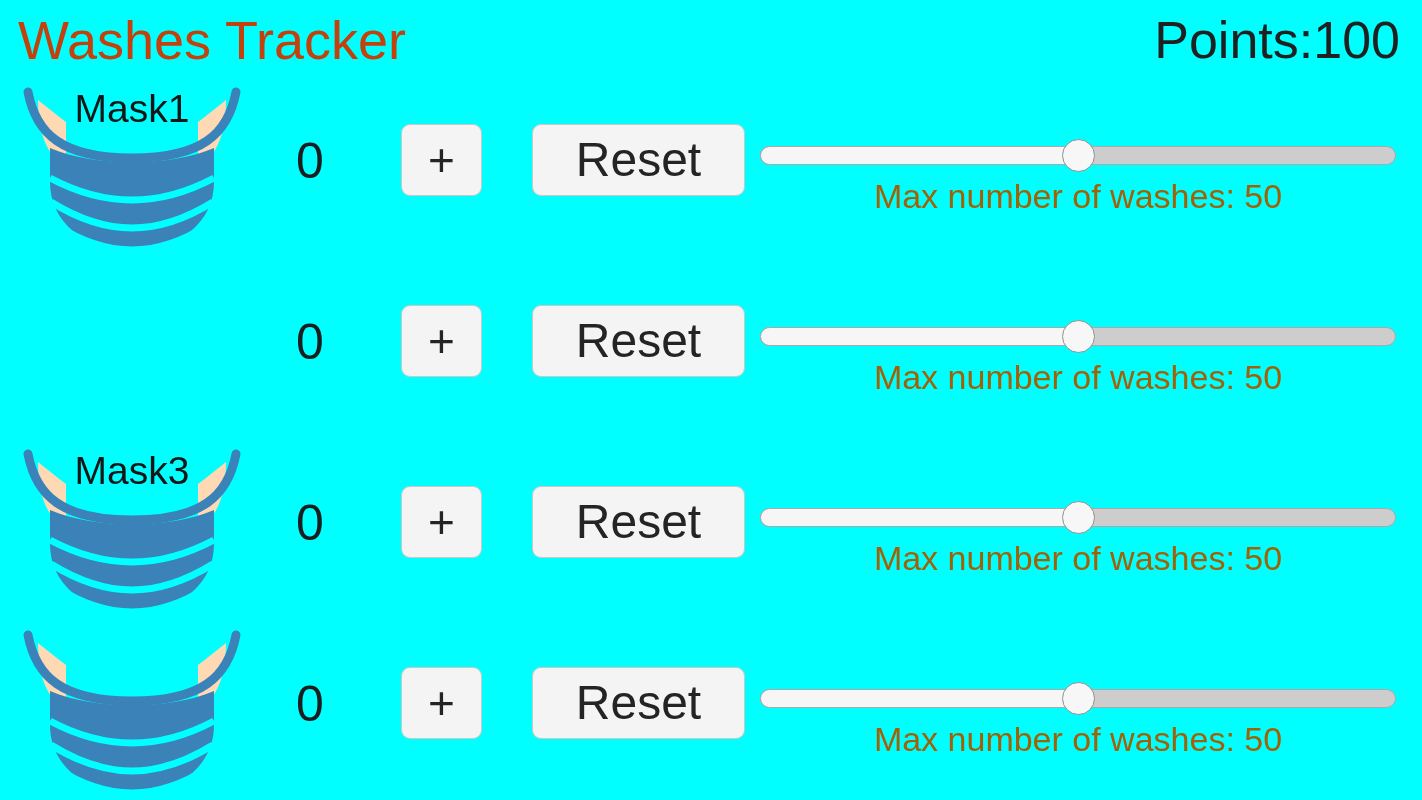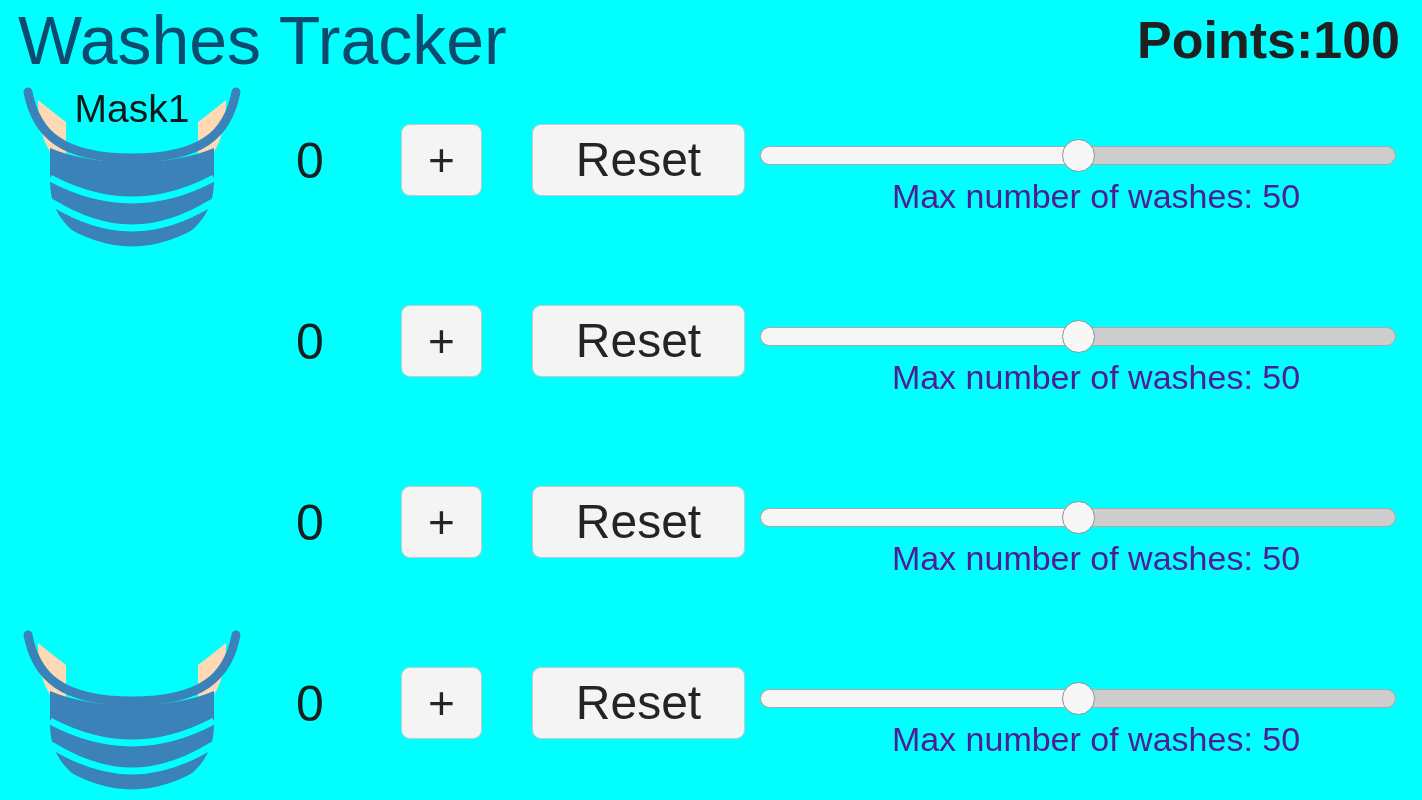--- a/index.html
+++ b/index.html
@@ -21,33 +21,33 @@
     position: absolute;
     top: 0;
     left: 0;
     width: 1422px;
     height: 78px;
   }
   .app-title {
     position: absolute;
     left: 18px;
     top: 8px;
-    font-size: 68px;
+    font-size: 54px;
     line-height: 64px;
     font-weight: 400;
-    color: #0c4a6e;
+    color: #c2410c;
     white-space: nowrap;
   }
   .points {
     position: absolute;
     right: 22px;
     top: 8px;
     font-size: 52px;
     line-height: 64px;
-    font-weight: 700;
+    font-weight: 400;
     color: #1e2021;
     white-space: nowrap;
   }
 
   
   .rows {
     position: absolute;
     top: 78px;
     left: 0;
     width: 1422px;
@@ -172,27 +172,27 @@
     height: 33px;
     margin-left: -16px;
     border-radius: 50%;
     background: #f7f7f7;
     border: 1px solid #909090;
     box-sizing: border-box;
     cursor: pointer;
   }
   .slider-caption {
     position: absolute;
-    left: 18px;
+    left: 0;
     top: 98px;
     width: 636px;
     text-align: center;
     font-size: 34px;
     line-height: 40px;
-    color: #4c1d95;
+    color: #a16207;
     white-space: nowrap;
   }
 </style>
 </head>
 <body>
 
 <div class="header">
   <div class="app-title">Washes Tracker</div>
   <div class="points">Points:100</div>
 </div>
@@ -234,45 +234,58 @@
       <div class="slider">
         <div class="slider-track"></div>
         <div class="slider-fill" style="width: 50%;"></div>
         <div class="slider-thumb" style="left: 50%;"></div>
       </div>
       <div class="slider-caption">Max number of washes: 50</div>
     </div>
   </div>
 
   <div class="mask-row">
-    <div class="counter">0</div>
-    <button class="btn btn-plus">+</button>
-    <button class="btn btn-reset">Reset</button>
-    <div class="slider-area">
-      <div class="slider">
-        <div class="slider-track"></div>
-        <div class="slider-fill" style="width: 50%;"></div>
-        <div class="slider-thumb" style="left: 50%;"></div>
-      </div>
-      <div class="slider-caption">Max number of washes: 50</div>
-    </div>
-  </div>
-
-  <div class="mask-row">
     <div class="mask-icon-wrap">
       <svg viewBox="0 0 236 175" xmlns="http://www.w3.org/2000/svg">
         <path d="M24 18 C24 62 40 78 52 84 L52 40 C44 34 34 26 24 18 Z" fill="#ffd9b3"></path>
         <path d="M212 18 C212 62 196 78 184 84 L184 40 C192 34 202 26 212 18 Z" fill="#ffd9b3"></path>
         <path d="M14 10 C22 52 48 76 118 76 C188 76 214 52 222 10" fill="none" stroke="#3b82b8" stroke-width="9" stroke-linecap="round"></path>
         <path d="M36 66 C60 76 86 80 118 80 C150 80 176 76 200 66
                  L200 100 C200 140 166 168 118 168 C70 168 36 140 36 100 Z" fill="#3b82b8"></path>
         <path d="M36 96 C66 112 92 118 118 118 C144 118 170 112 200 96" fill="none" stroke="#00ffff" stroke-width="7"></path>
         <path d="M37 120 C66 138 92 146 118 146 C144 146 170 138 199 120" fill="none" stroke="#00ffff" stroke-width="7"></path>
         <path d="M42 143 C68 160 93 168 118 168 C143 168 168 160 194 143" fill="none" stroke="#00ffff" stroke-width="7"></path>
       </svg>
+      <div class="mask-label">Mask3</div>
+    </div>
+    <div class="counter">0</div>
+    <button class="btn btn-plus">+</button>
+    <button class="btn btn-reset">Reset</button>
+    <div class="slider-area">
+      <div class="slider">
+        <div class="slider-track"></div>
+        <div class="slider-fill" style="width: 50%;"></div>
+        <div class="slider-thumb" style="left: 50%;"></div>
+      </div>
+      <div class="slider-caption">Max number of washes: 50</div>
+    </div>
+  </div>
+
+  <div class="mask-row">
+    <div class="mask-icon-wrap">
+      <svg viewBox="0 0 236 175" xmlns="http://www.w3.org/2000/svg">
+        <path d="M24 18 C24 62 40 78 52 84 L52 40 C44 34 34 26 24 18 Z" fill="#ffd9b3"></path>
+        <path d="M212 18 C212 62 196 78 184 84 L184 40 C192 34 202 26 212 18 Z" fill="#ffd9b3"></path>
+        <path d="M14 10 C22 52 48 76 118 76 C188 76 214 52 222 10" fill="none" stroke="#3b82b8" stroke-width="9" stroke-linecap="round"></path>
+        <path d="M36 66 C60 76 86 80 118 80 C150 80 176 76 200 66
+                 L200 100 C200 140 166 168 118 168 C70 168 36 140 36 100 Z" fill="#3b82b8"></path>
+        <path d="M36 96 C66 112 92 118 118 118 C144 118 170 112 200 96" fill="none" stroke="#00ffff" stroke-width="7"></path>
+        <path d="M37 120 C66 138 92 146 118 146 C144 146 170 138 199 120" fill="none" stroke="#00ffff" stroke-width="7"></path>
+        <path d="M42 143 C68 160 93 168 118 168 C143 168 168 160 194 143" fill="none" stroke="#00ffff" stroke-width="7"></path>
+      </svg>
     </div>
     <div class="counter">0</div>
     <button class="btn btn-plus">+</button>
     <button class="btn btn-reset">Reset</button>
     <div class="slider-area">
       <div class="slider">
         <div class="slider-track"></div>
         <div class="slider-fill" style="width: 50%;"></div>
         <div class="slider-thumb" style="left: 50%;"></div>
       </div>

